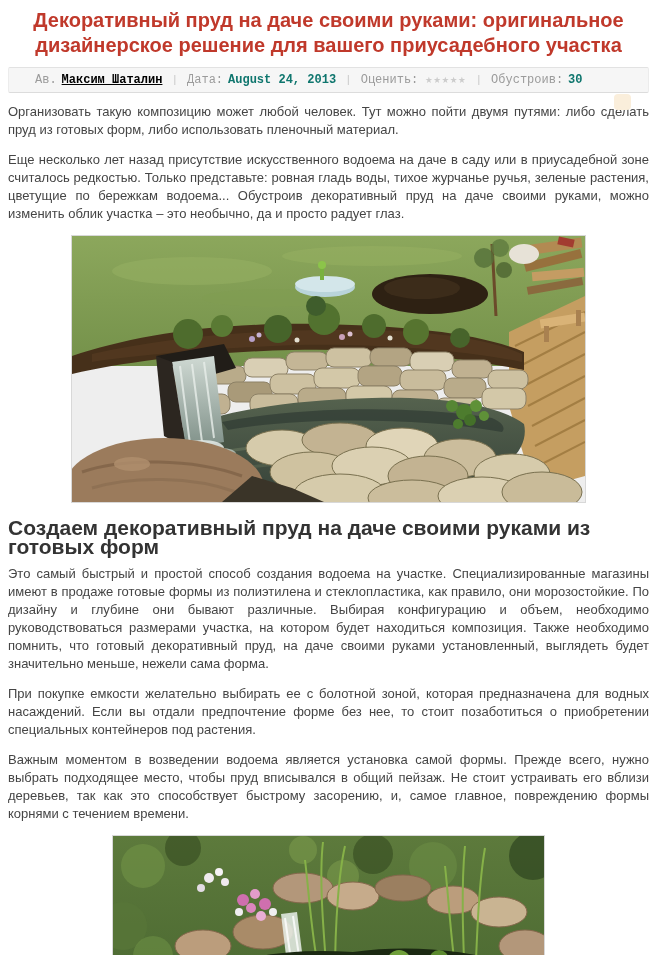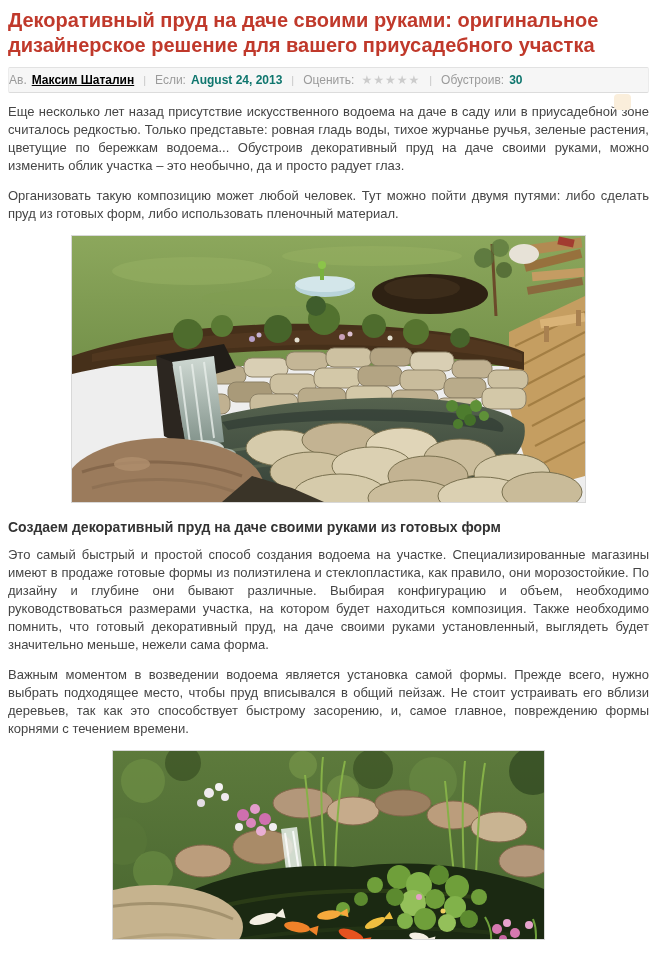--- a/index.html
+++ b/index.html
@@ -11,58 +11,60 @@
   }
   .page{padding:8px 8px 0 8px;position:relative;}
 
   h1.article-title{
     margin:0 0 9px 0;
     font-size:20px;
     line-height:25px;
     font-weight:bold;
     color:#c0392b;
     letter-spacing:0;
+    text-align:center;
   }
 
   .meta-bar{
     background:#f6f6f6;
     border-top:1px solid #e2e2e2;
     border-bottom:1px solid #dcdcdc;
     border-left:1px solid #ececec;
     border-right:1px solid #ececec;
     border-radius:2px;
     height:24px;
     display:flex;
     align-items:center;
-    padding:0 0;
+    padding:0 26px;
     font-size:12px;
     color:#999;
     margin-bottom:10px;
     white-space:nowrap;
+    font-family:Liberation Mono, monospace;
   }
   .meta-bar .sep{color:#c8c8c8;margin:0 9px;font-size:11px;}
   .meta-bar .lbl{color:#9b9b9b;margin-right:5px;}
   .meta-bar a.author{
     color:#000000;font-weight:bold;text-decoration:underline;cursor:pointer;
   }
   .meta-bar .val{color:#0f766e;font-weight:bold;}
   .stars{display:inline-flex;margin-left:2px;}
   .stars .star{color:#cccccc;font-size:12px;line-height:12px;margin-right:1px;cursor:pointer;}
 
   p.body-par{
     margin:0 0 12px 0;
     font-size:13px;
     line-height:18px;
     text-align:justify;
     color:#454545;
   }
 
   h2.subheading{
     margin:0 0 9px 0;
-    font-size:14px;
+    font-size:21px;
     line-height:19px;
     font-weight:bold;
     color:#333;
   }
 
   figure.photo{
     margin:0 auto 12px auto;
     padding:0;
     text-align:center;
   }
@@ -89,40 +91,40 @@
 <body>
 
 <div class="page">
 
   <h1 class="article-title">Декоративный пруд на даче своими руками: оригинальное дизайнерское решение для вашего приусадебного участка</h1>
 
   <div class="meta-bar">
     <span class="lbl">Ав.</span>
     <a class="author">Максим Шаталин</a>
     <span class="sep">|</span>
-    <span class="lbl">Если:</span>
+    <span class="lbl">Дата:</span>
     <span class="val">August 24, 2013</span>
     <span class="sep">|</span>
     <span class="lbl">Оценить:</span>
     <span class="stars">
       <span class="star">★</span>
       <span class="star">★</span>
       <span class="star">★</span>
       <span class="star">★</span>
       <span class="star">★</span>
     </span>
     <span class="sep">|</span>
     <span class="lbl">Обустроив:</span>
     <span class="val">30</span>
   </div>
 
   <span class="decor-badge"></span>
 
+  <p class="body-par">Организовать такую композицию может любой человек. Тут можно пойти двумя путями: либо сделать пруд из готовых форм, либо использовать пленочный материал.</p>
   <p class="body-par">Еще несколько лет назад присутствие искусственного водоема на даче в саду или в приусадебной зоне считалось редкостью. Только представьте: ровная гладь воды, тихое журчанье ручья, зеленые растения, цветущие по бережкам водоема... Обустроив декоративный пруд на даче своими руками, можно изменить облик участка – это необычно, да и просто радует глаз.</p>
-  <p class="body-par">Организовать такую композицию может любой человек. Тут можно пойти двумя путями: либо сделать пруд из готовых форм, либо использовать пленочный материал.</p>
 
   <figure class="photo photo-1">
     <span class="frame">
       <svg width="513" height="266" viewBox="0 0 513 266" xmlns="http://www.w3.org/2000/svg">
         <defs>
           <linearGradient id="lawn" x1="0" y1="0" x2="0" y2="1">
             <stop offset="0" stop-color="#8ca75c"></stop>
               <stop offset="1" stop-color="#74914a"></stop>
           </linearGradient>
           <linearGradient id="water1" x1="0" y1="0" x2="0" y2="1">
@@ -265,20 +267,21 @@
           <ellipse cx="60" cy="228" rx="18" ry="7" fill="#b0906e" opacity="0.8"></ellipse>
         </g>
         <path d="M150 266 L180 240 220 252 252 266 Z" fill="#3a3428"></path>
       </svg>
     </span>
   </figure>
 
   <h2 class="subheading">Создаем декоративный пруд на даче своими руками из готовых форм</h2>
 
   <p class="body-par">Это самый быстрый и простой способ создания водоема на участке. Специализированные магазины имеют в продаже готовые формы из полиэтилена и стеклопластика, как правило, они морозостойкие. По дизайну и глубине они бывают различные. Выбирая конфигурацию и объем, необходимо руководствоваться размерами участка, на котором будет находиться композиция. Также необходимо помнить, что готовый декоративный пруд, на даче своими руками установленный, выглядеть будет значительно меньше, нежели сама форма.</p>
+  <p class="body-par">При покупке емкости желательно выбирать ее с болотной зоной, которая предназначена для водных насаждений. Если вы отдали предпочтение форме без нее, то стоит позаботиться о приобретении специальных контейнеров под растения.</p>
   <p class="body-par">Важным моментом в возведении водоема является установка самой формы. Прежде всего, нужно выбрать подходящее место, чтобы пруд вписывался в общий пейзаж. Не стоит устраивать его вблизи деревьев, так как это способствует быстрому засорению, и, самое главное, повреждению формы корнями с течением времени.</p>
 
   <figure class="photo photo-2">
     <span class="frame">
       <svg width="431" height="240" viewBox="0 0 431 240" xmlns="http://www.w3.org/2000/svg">
         <defs>
           <linearGradient id="foliage" x1="0" y1="0" x2="0" y2="1">
             <stop offset="0" stop-color="#5d7a3c"></stop>
               <stop offset="1" stop-color="#42602c"></stop>
           </linearGradient>

